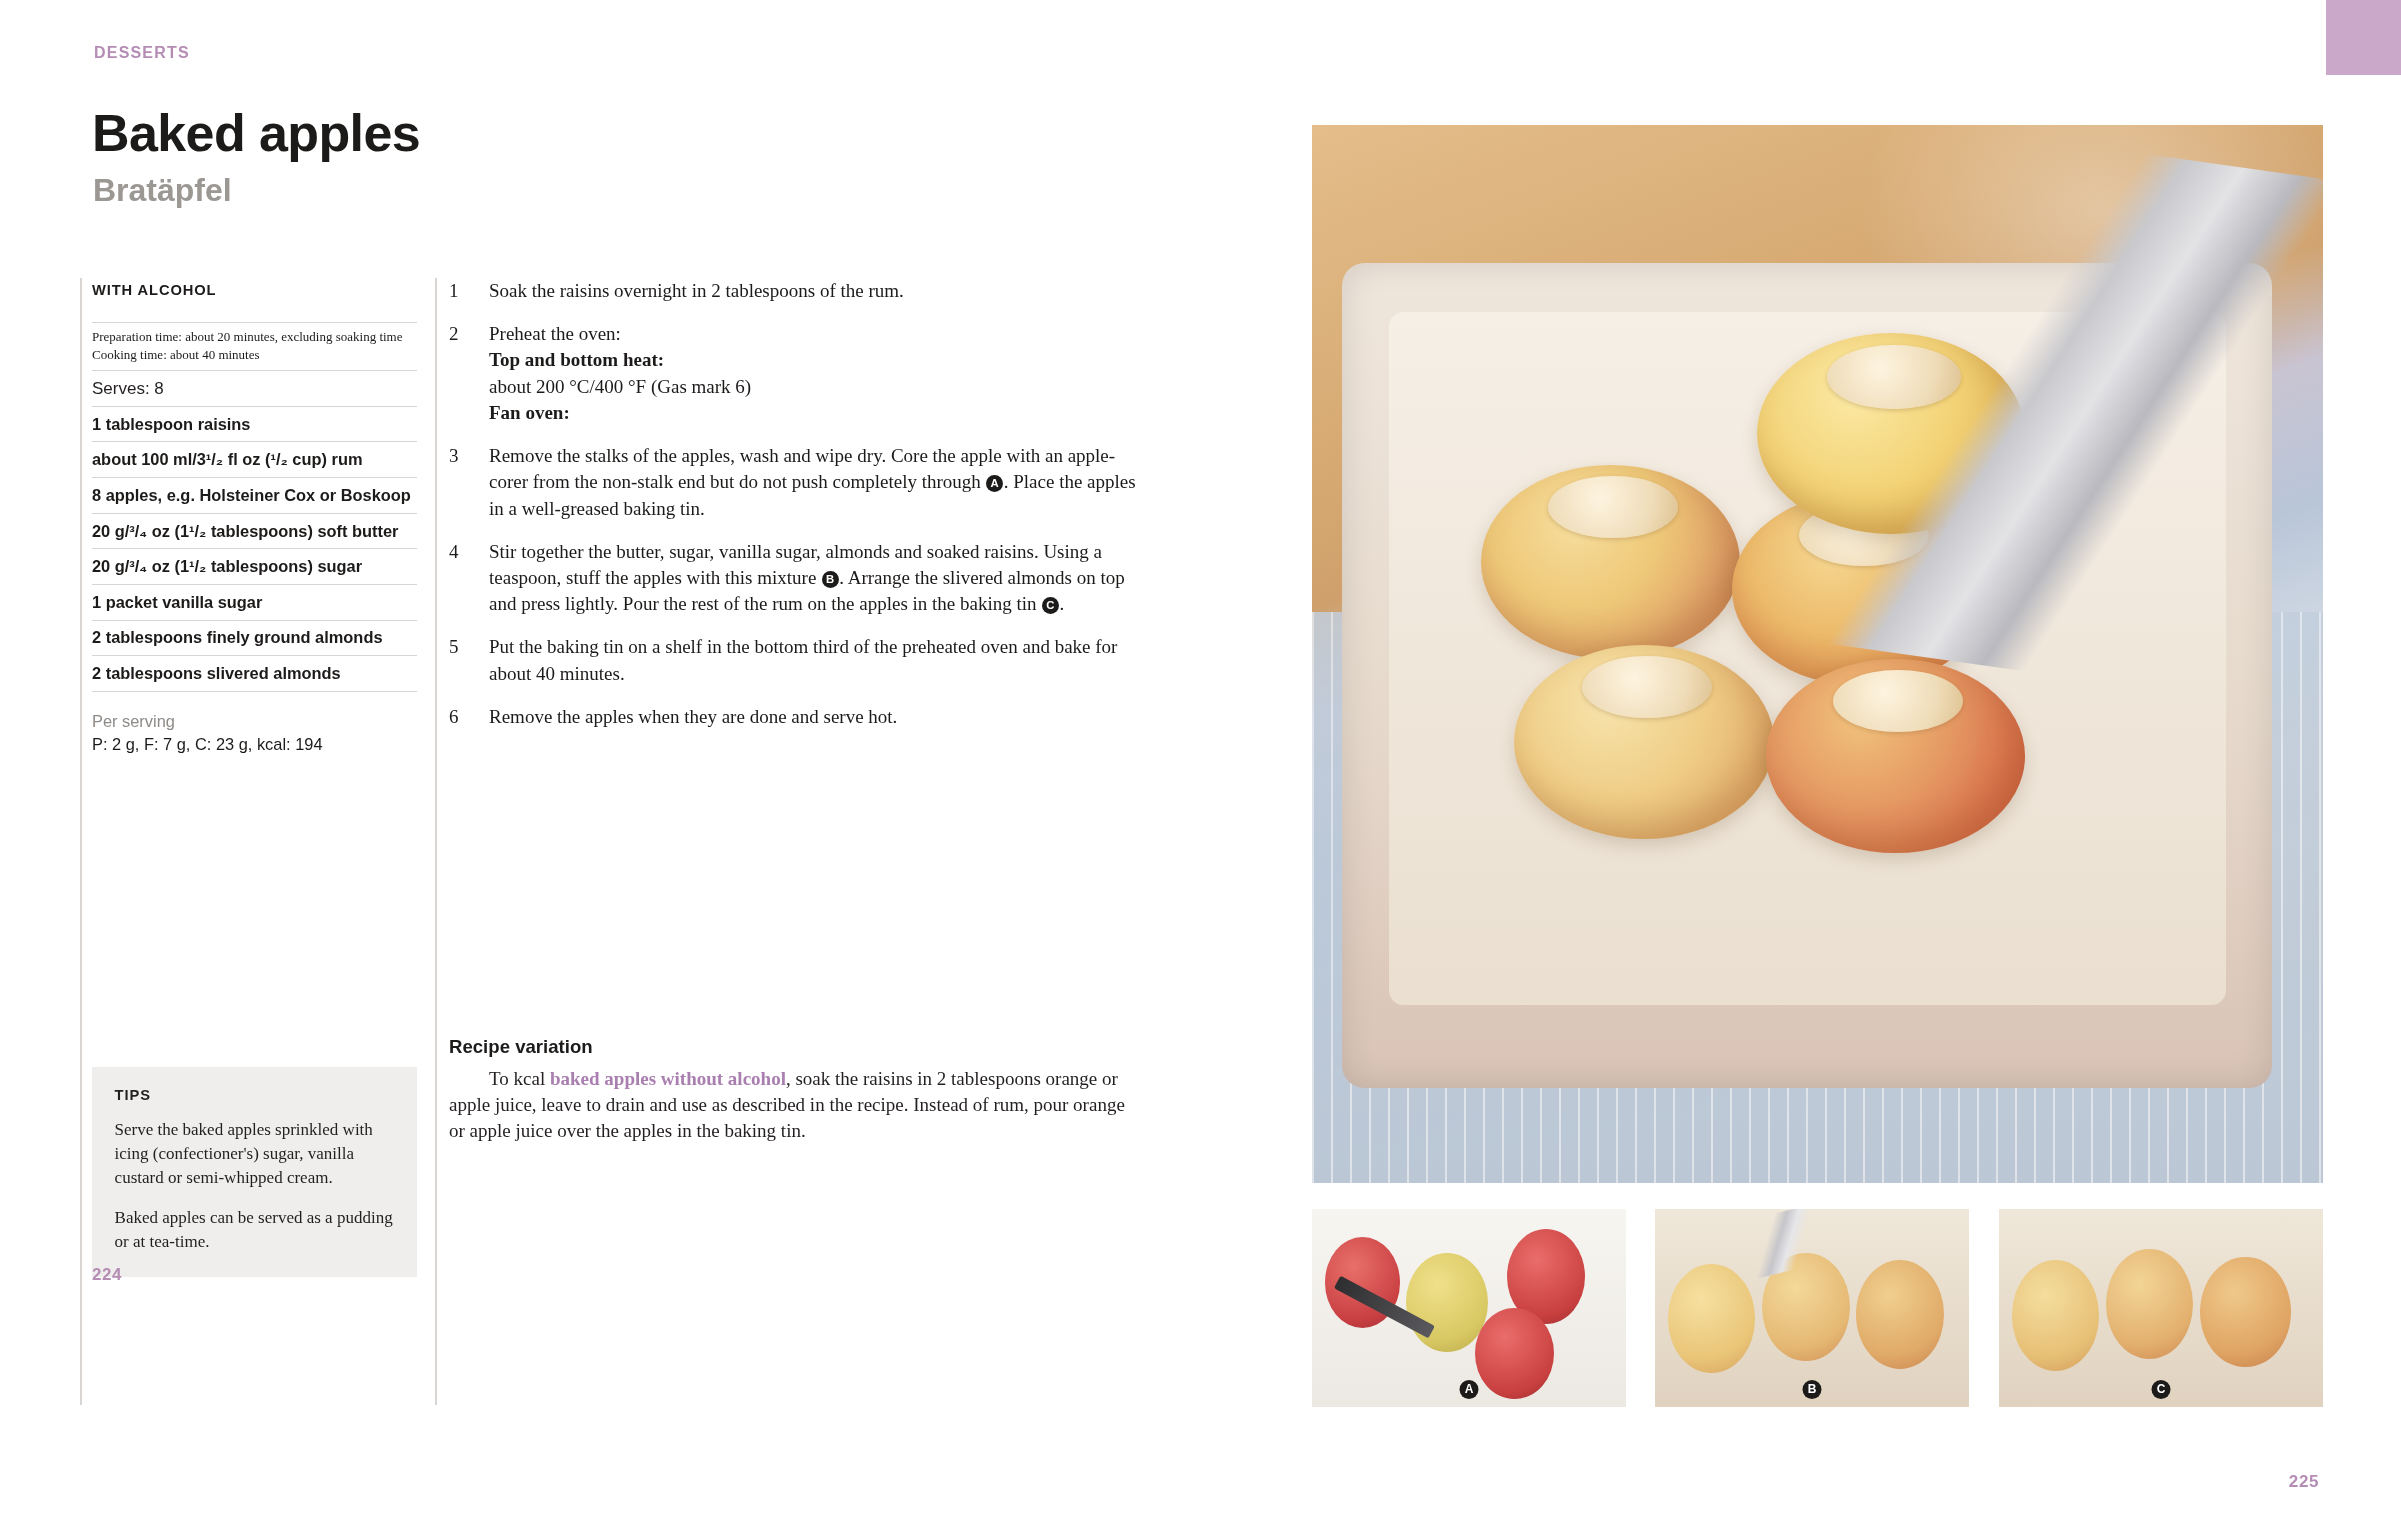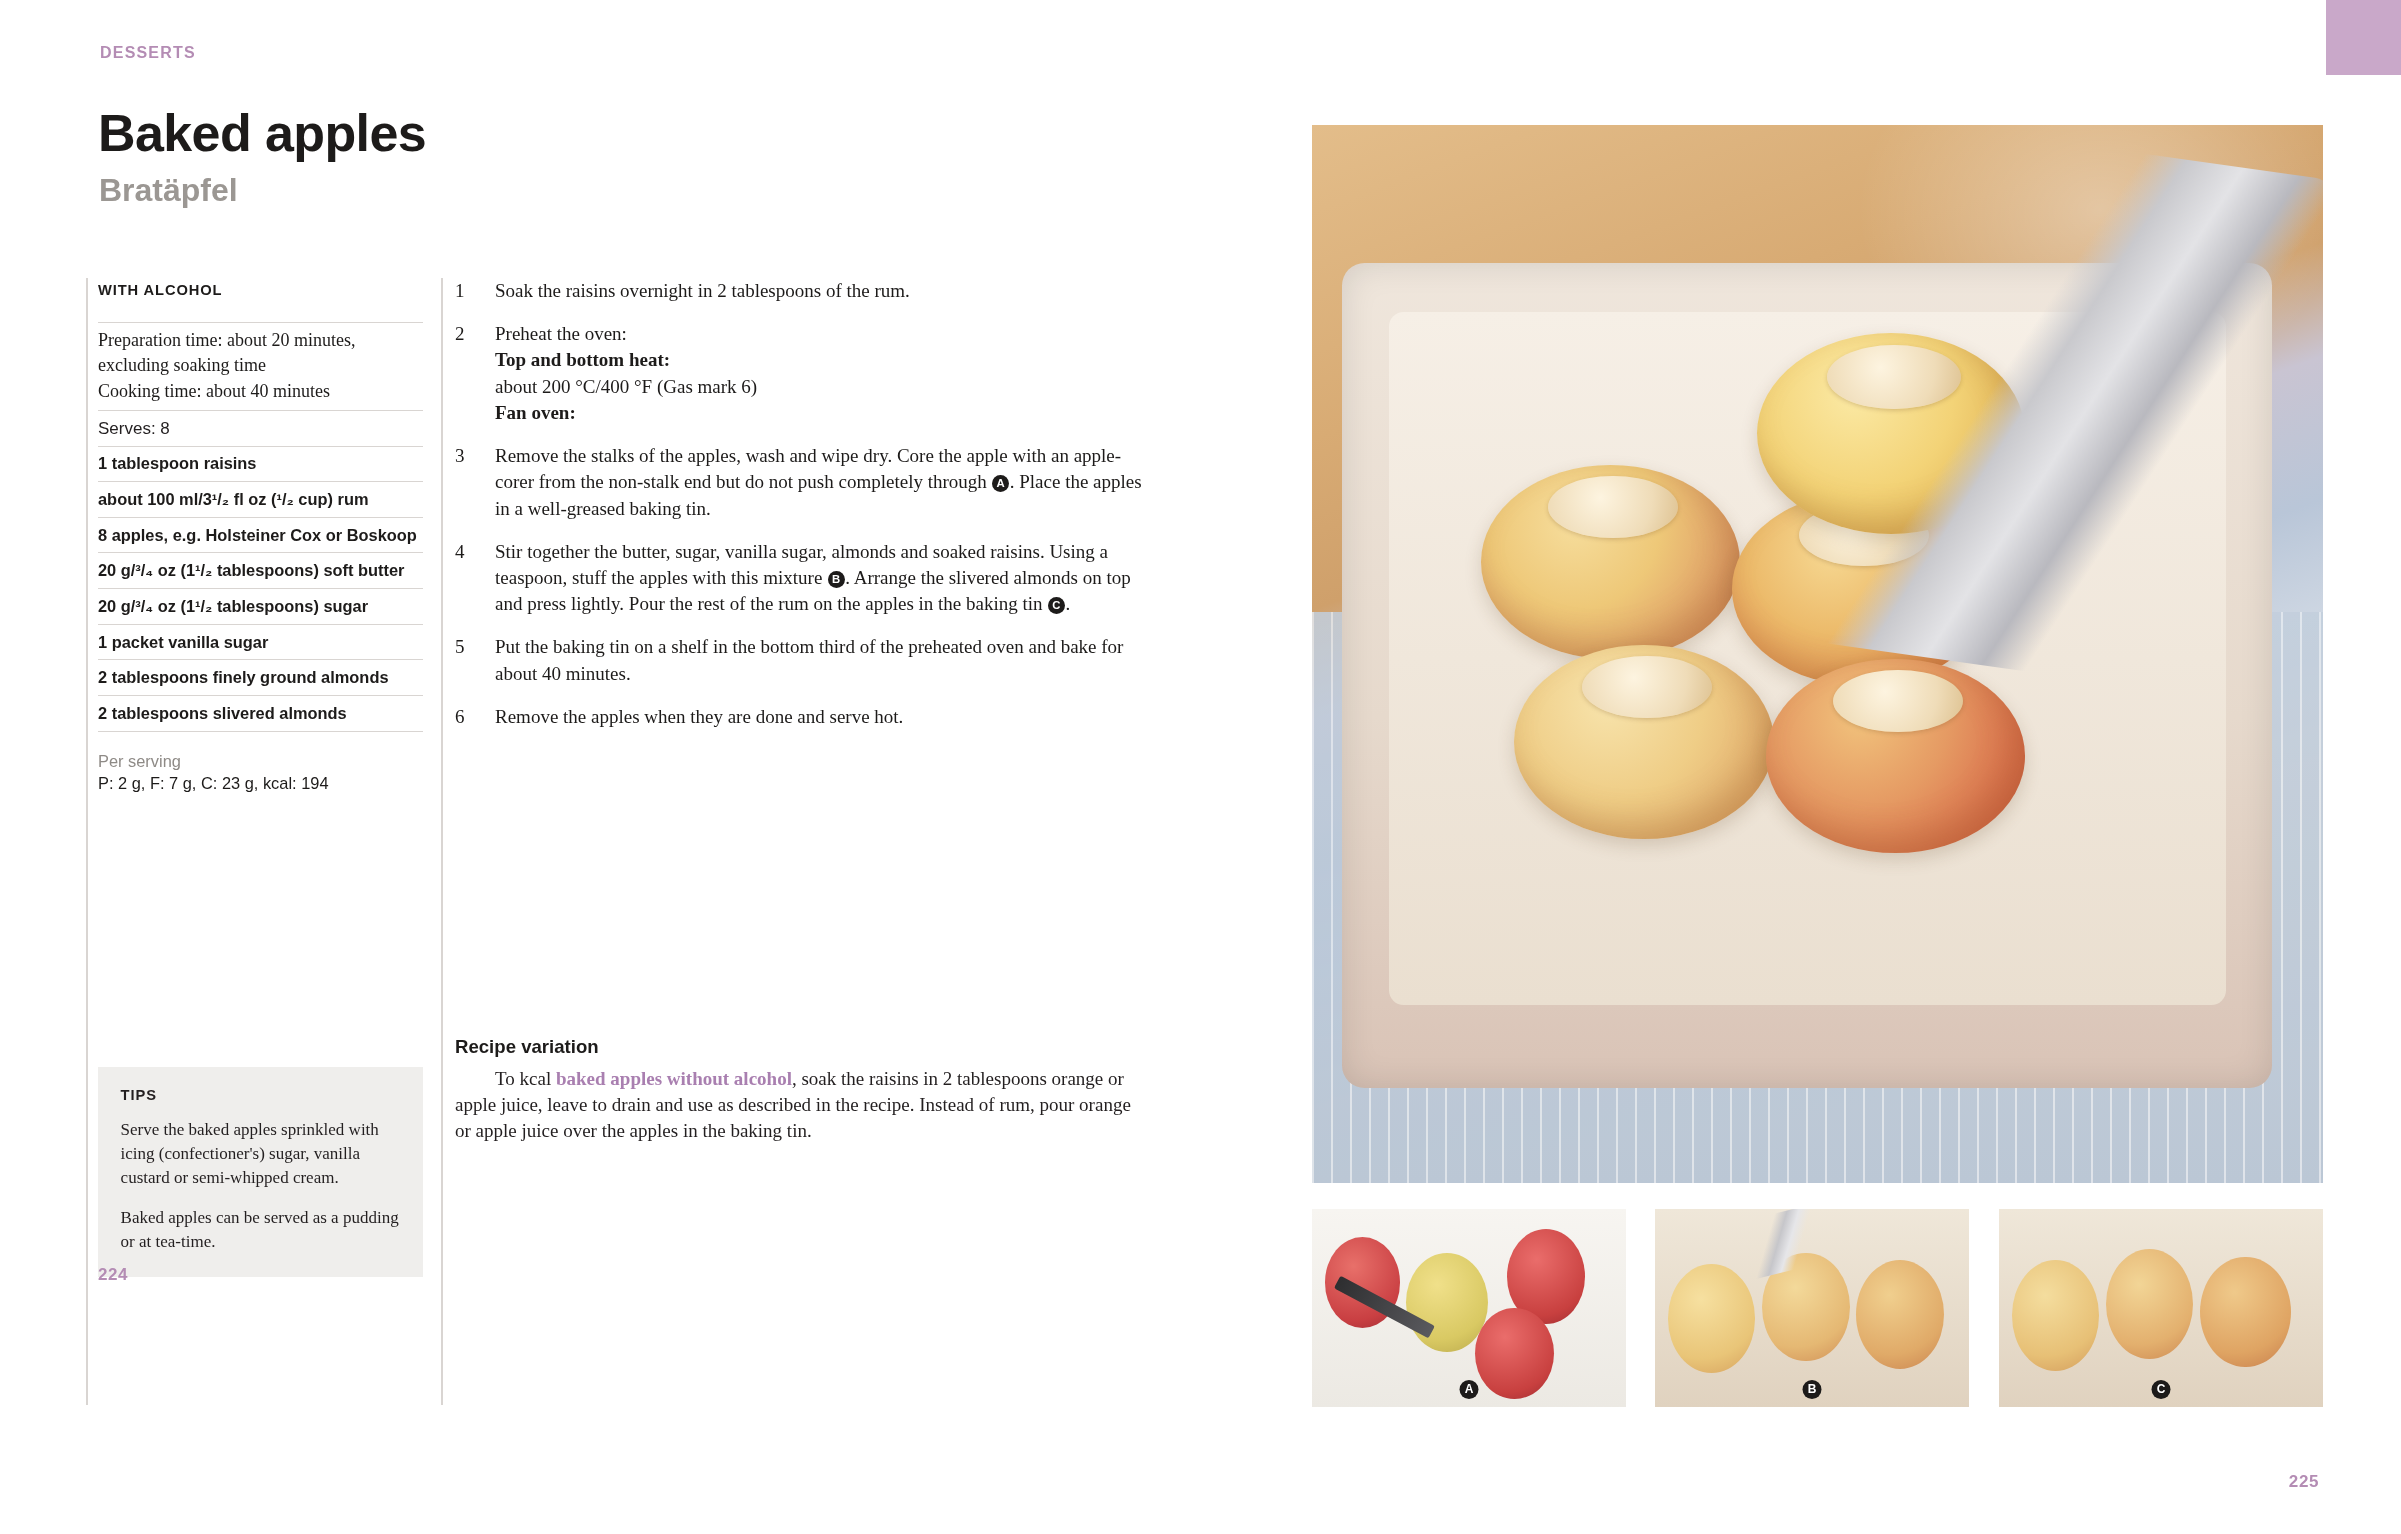--- a/index.html
+++ b/index.html
@@ -18,21 +18,21 @@
   .corner-tab {
     position: absolute;
     top: 0; right: 0;
     width: 75px; height: 75px;
     background: #c9a8c9;
   }
 
   
   .spread { position: absolute; inset: 0; }
 
-  .left-page { position: absolute; left: 16px; top: 0; width: 1282px; height: 1327px; }
+  .left-page { position: absolute; left: 10px; top: 0; width: 1282px; height: 1327px; }
   .right-page { position: absolute; left: 1282px; top: 0; width: 1119px; height: 1534px; }
 
   
   .chapter-label {
     position: absolute;
     left: 84px; top: 44px;
     font-size: 16px;
     letter-spacing: 1.2px;
     font-weight: bold;
     color: #b48cb4;
@@ -73,21 +73,21 @@
   .with-alcohol {
     font-family: "Liberation Sans", sans-serif;
     font-size: 14.7px;
     font-weight: bold;
     letter-spacing: 0.9px;
     color: #1d1b1a;
     margin-bottom: 24px;
   }
   .time-block {
     font-family: "Liberation Serif", serif;
-    font-size: 18px;
+    font-size: 13px;
     line-height: 1.42;
     color: #1d1b1a;
     border-top: 1.1px solid #d9d5d2;
     border-bottom: 1.1px solid #d9d5d2;
     padding: 4.5px 0 5.6px 0;
   }
   .serves {
     font-family: "Liberation Sans", sans-serif;
     font-size: 17px;
     padding: 8px 0 6.8px 0;

